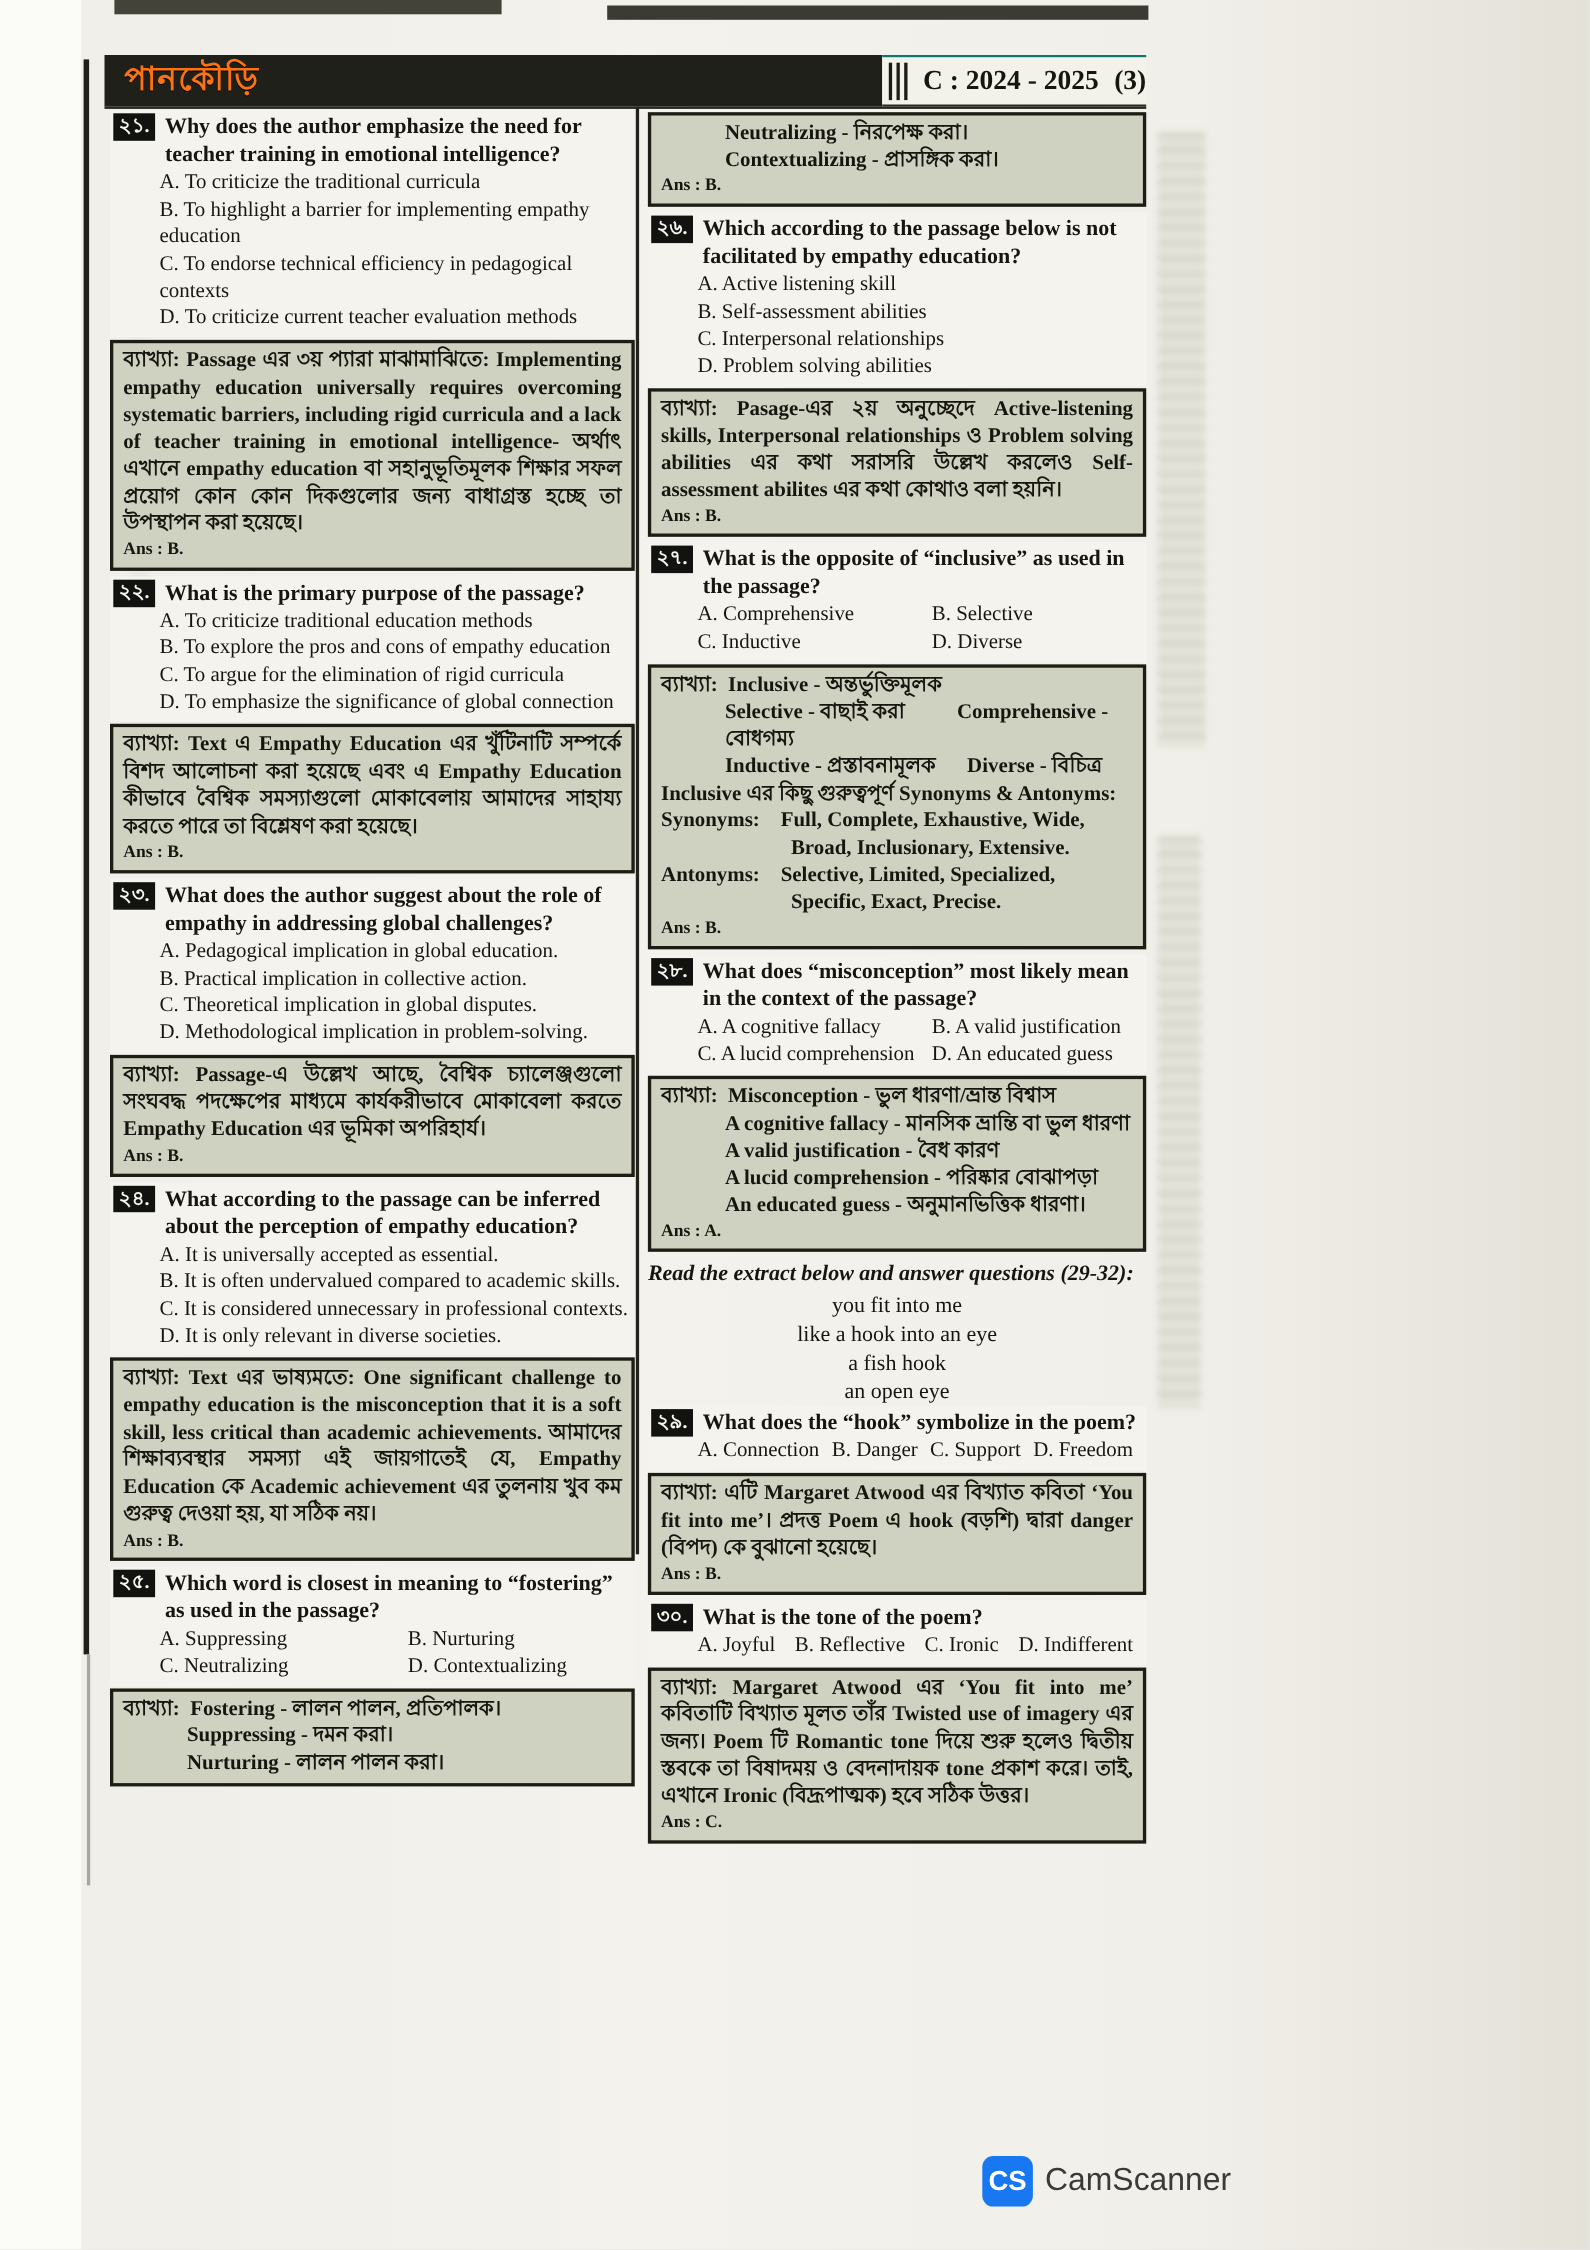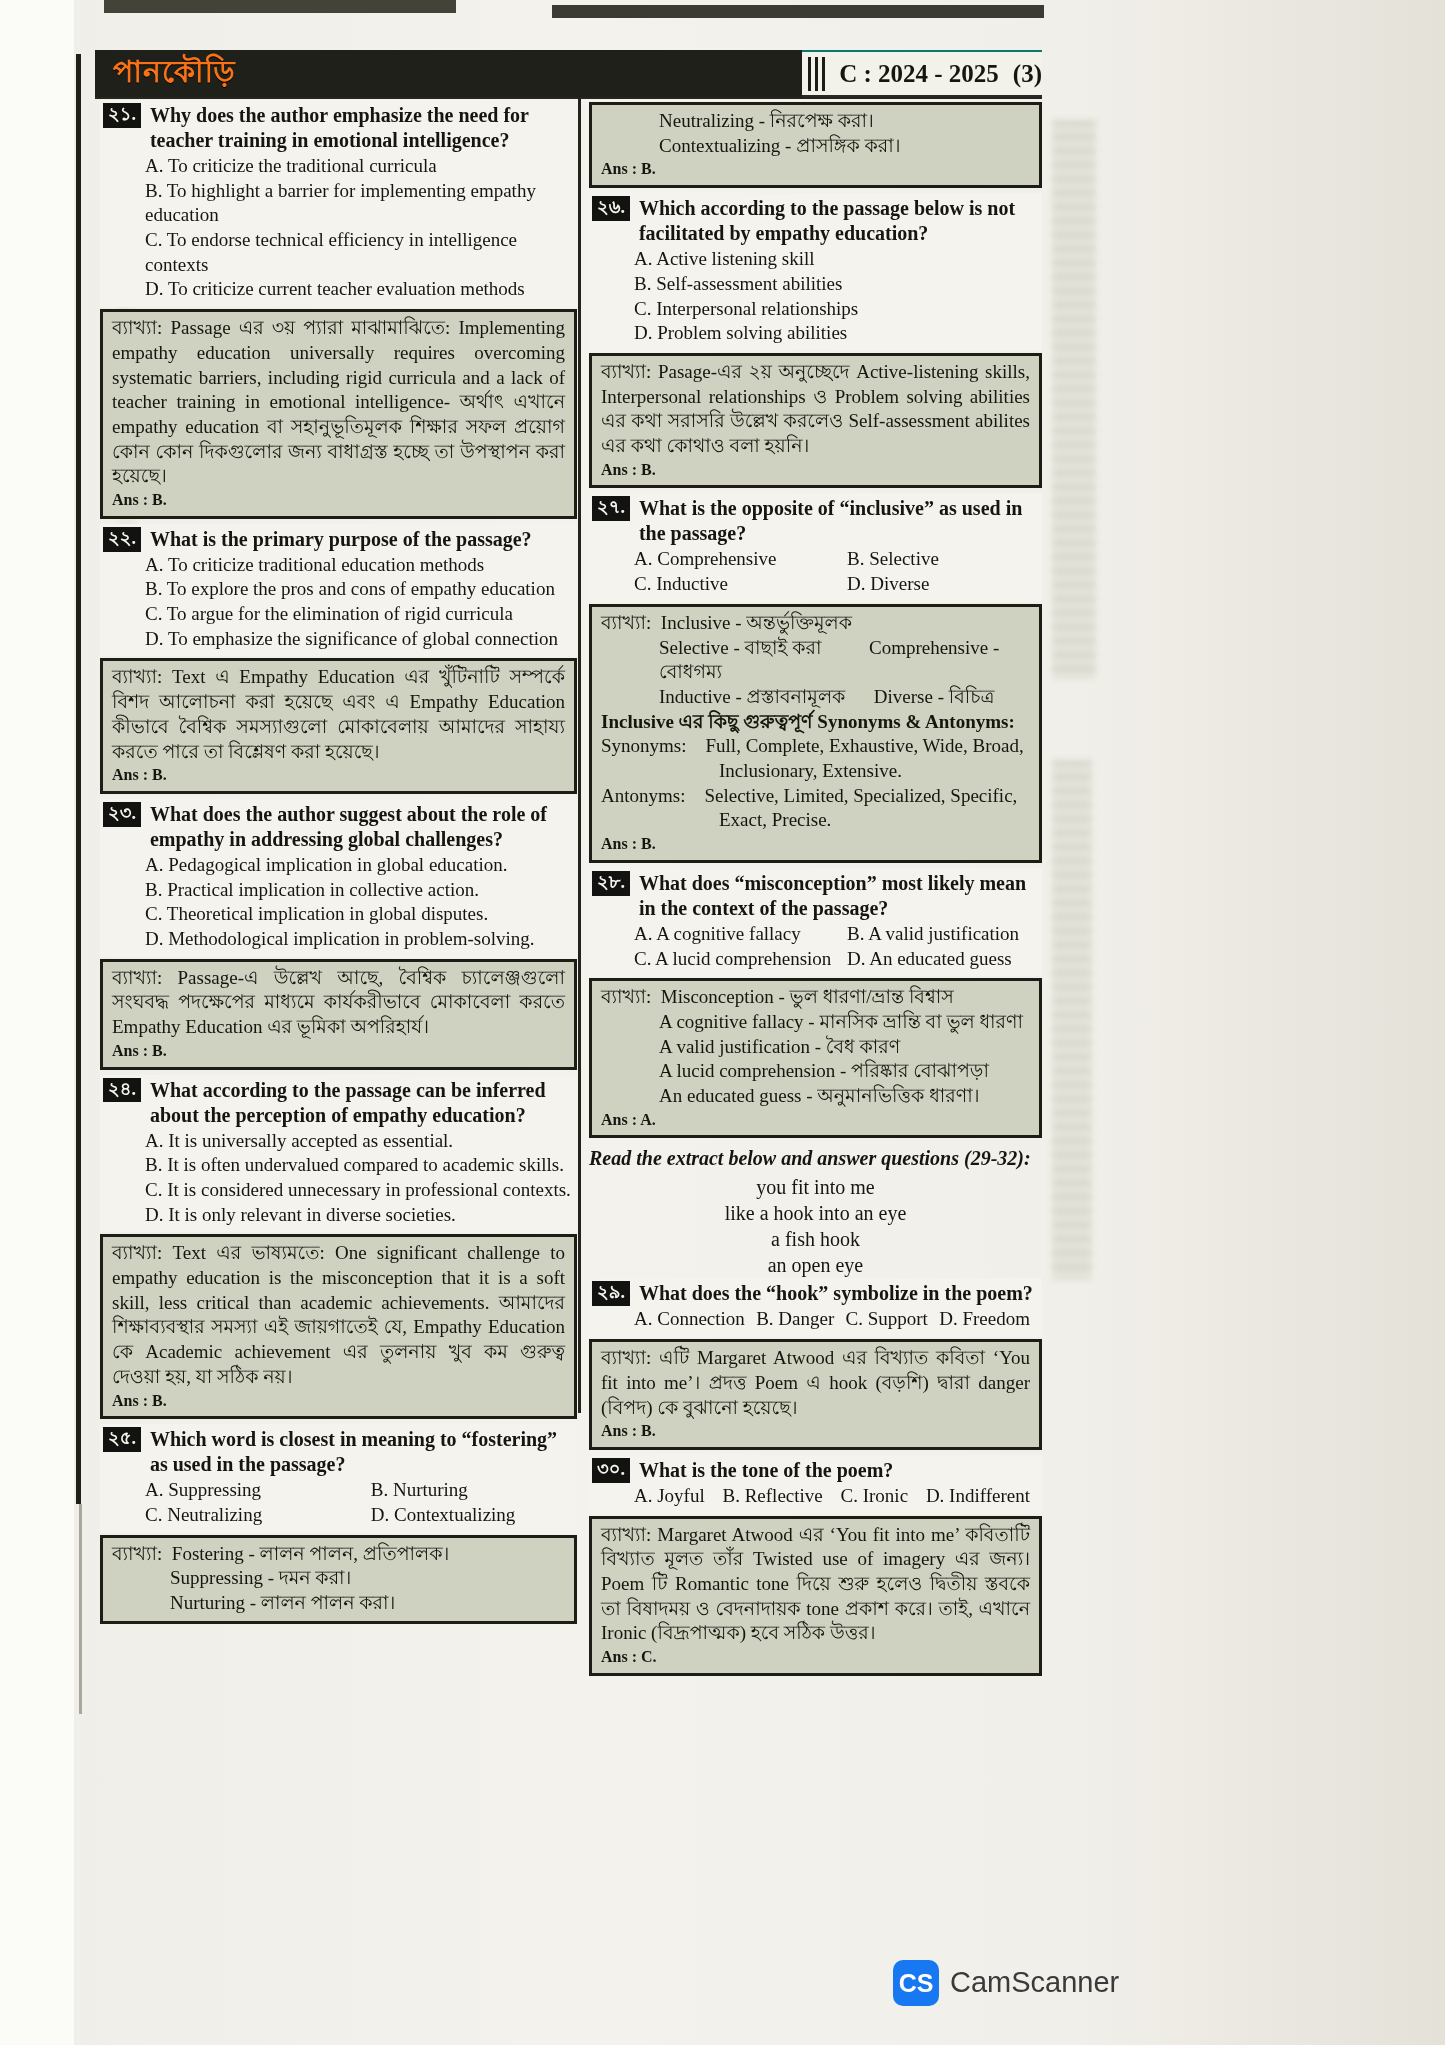--- a/index.html
+++ b/index.html
@@ -40,21 +40,21 @@
   .q-num{flex:0 0 auto;background:#121210;color:#f6f6ef;padding:2px 5px 3px;font-size:18px;line-height:1.1;}
   .q-text{flex:1;}
   .opt-row{display:flex;padding-left:42px;}
   .opt{white-space:pre-wrap;}
   .opt-full{flex:1;}
   .opt-half:first-child{flex:0 0 53%;}
   .opt-half:last-child{flex:1;}
   .row4{justify-content:space-between;padding-right:6px;}
 
   .exp-box{border:3px solid #1d1d15;background:#cfd2c0;padding:4px 9px 5px;margin:2px 0 5px;}
-  .exp-line{white-space:pre-wrap;text-align:justify;}
+  .exp-line{white-space:pre-wrap;text-align:justify;font-weight:bold;}
   .exp-line.b{font-weight:bold;text-align:left;}
   .exp-line.ind{padding-left:58px;text-align:left;}
   .exp-line.hang{padding-left:118px;text-indent:-118px;text-align:left;}
   .ans-line{font-weight:bold;font-size:16px;margin-top:1px;}
 
   .note-line{font-weight:bold;font-style:italic;font-size:20px;margin:7px 0 3px;}
   .poem-line{text-align:center;font-size:20px;}
 
   .cs-badge{position:absolute;left:893px;top:1960px;width:46px;height:46px;background:#1778f2;border-radius:10px;color:#ffffff;
     font-family:"Liberation Sans", "DejaVu Sans", sans-serif;font-weight:bold;font-size:25px;display:flex;align-items:center;justify-content:center;}
@@ -93,21 +93,21 @@
         <span class="q-num">২১.</span>
         <span class="q-text">Why does the author emphasize the need for teacher training in emotional intelligence?</span>
       </div>
       <div class="opt-row">
         <span class="opt opt-full">A. To criticize the traditional curricula</span>
       </div>
       <div class="opt-row">
         <span class="opt opt-full">B. To highlight a barrier for implementing empathy education</span>
       </div>
       <div class="opt-row">
-        <span class="opt opt-full">C. To endorse technical efficiency in intelligence contexts</span>
+        <span class="opt opt-full">C. To endorse technical efficiency in pedagogical contexts</span>
       </div>
       <div class="opt-row">
         <span class="opt opt-full">D. To criticize current teacher evaluation methods</span>
       </div>
     </div>
     <div class="exp-box">
       <div class="exp-line">ব্যাখ্যা: Passage এর ৩য় প্যারা মাঝামাঝিতে: Implementing empathy education universally requires overcoming systematic barriers, including rigid curricula and a lack of teacher training in emotional intelligence- অর্থাৎ এখানে empathy education বা সহানুভূতিমূলক শিক্ষার সফল প্রয়োগ কোন কোন দিকগুলোর জন্য বাধাগ্রস্ত হচ্ছে তা উপস্থাপন করা হয়েছে।</div>
       <div class="ans-line">Ans : B.</div>
     </div>
     <div class="q-block">

